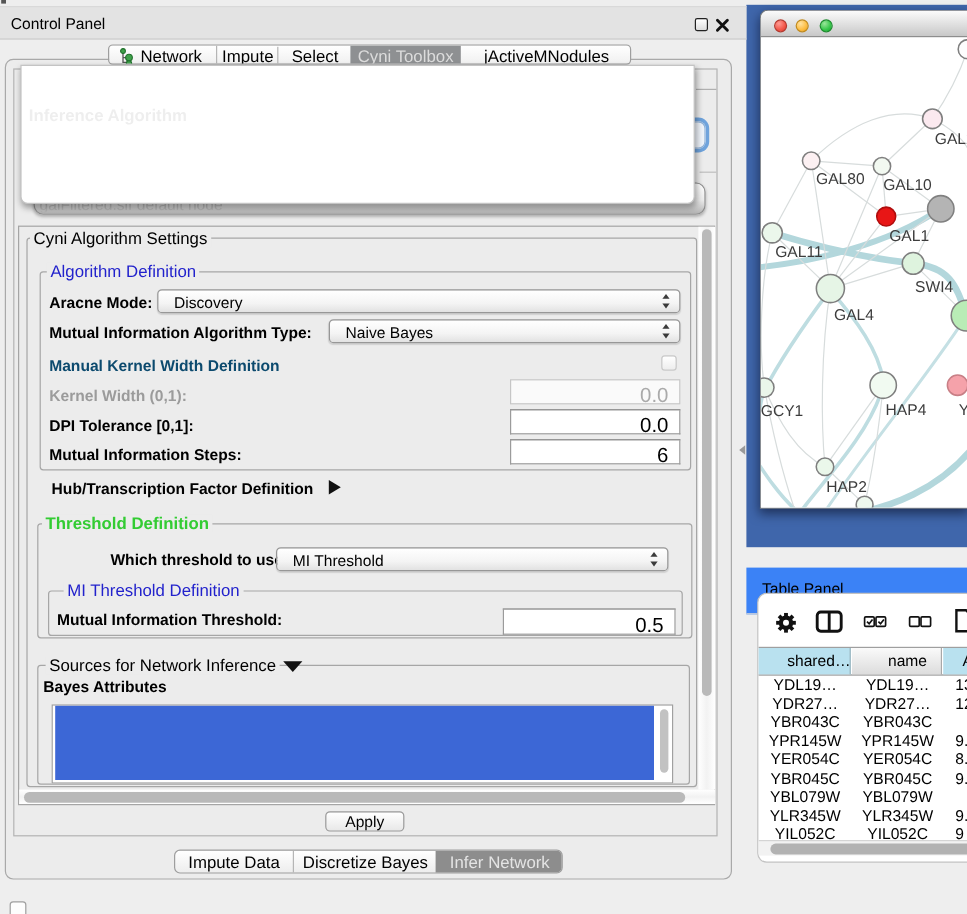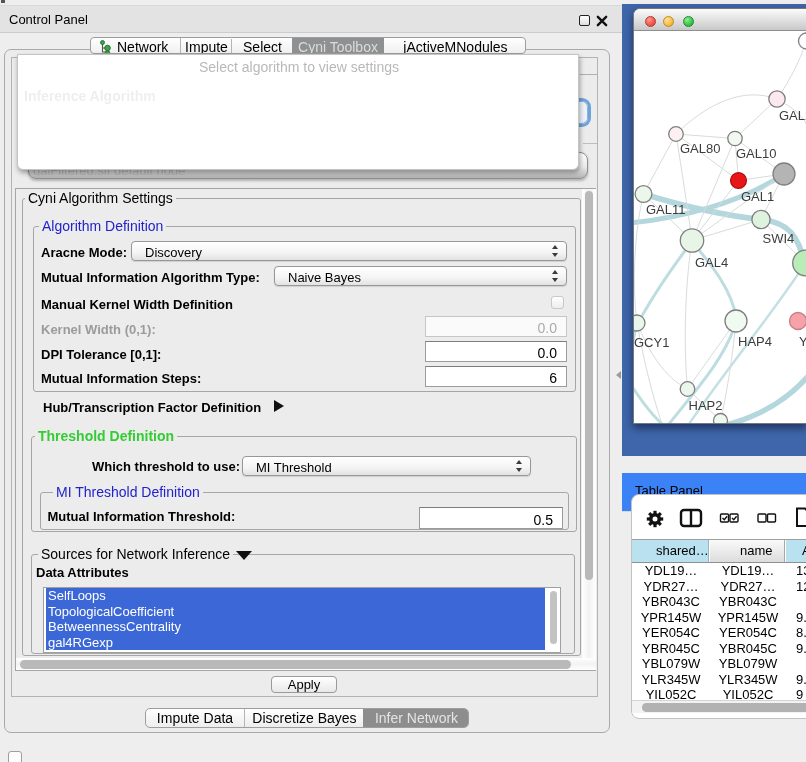--- a/index.html
+++ b/index.html
@@ -7,21 +7,21 @@
 body{font-family:"Liberation Sans",sans-serif;background:#eeeeee;position:relative;font-size:13px;color:#000;}
 .abs{position:absolute;}
 .grp{position:absolute;border:1px solid #a6a6a6;border-radius:3px;}
 .gtitle{position:absolute;top:-8px;background:#ececec;padding:0 3px;line-height:15px;font-size:14px;white-space:nowrap;}
 .lbl{position:absolute;font-weight:bold;font-size:13px;line-height:13px;}
 .combo{position:absolute;border:1px solid #979797;border-radius:4px;background:linear-gradient(#ffffff,#f4f4f4 60%,#e2e2e2);box-shadow:0 1px 1px rgba(0,0,0,0.12);}
 .combo .ct{position:absolute;left:13px;top:3px;font-size:13px;}
 .carr{position:absolute;right:6px;top:50%;width:10px;height:13px;margin-top:-6.5px;}
 .carr:before{content:"";position:absolute;left:2px;top:0.5px;border-left:3px solid transparent;border-right:3px solid transparent;border-bottom:4.5px solid #3a3a3a;}
 .carr:after{content:"";position:absolute;left:2px;bottom:0.5px;border-left:3px solid transparent;border-right:3px solid transparent;border-top:4.5px solid #3a3a3a;}
-.tf{position:absolute;background:#ffffff;border:1px solid #9b9b9b;border-top-color:#7d7d7d;text-align:right;font-size:14px;}
+.tf{position:absolute;background:#ffffff;border:1px solid #9b9b9b;border-top-color:#7d7d7d;text-align:right;font-size:17px;}
 .tf span{position:absolute;right:9px;top:3px;}
 .sbv{position:absolute;background:#b4b4b4;border-radius:5px;}
 </style>
 </head>
 <body>
 
 <div class="abs" style="left:622px;top:4px;width:184px;height:452px;background:#3f66ab;"></div>
 
 <div class="abs" id="netwin" style="left:633px;top:8px;width:174px;height:416px;background:#ffffff;border:1px solid #74797e;border-right:none;border-radius:7px 0 0 0;overflow:hidden;box-shadow:0 4px 9px rgba(5,10,30,0.55);">
   <div class="abs" style="left:0;top:0;width:174px;height:22px;background:linear-gradient(#fbfbfb,#c8c8c8);border-bottom:1px solid #8e8e8e;"></div>
@@ -234,21 +234,21 @@
 <div class="lbl" style="left:41px;top:246px;">Aracne Mode:</div>
 <div class="combo" style="left:131px;top:241px;width:436px;height:20px;">
     <span class="ct">Discovery</span>
     <span class="carr"></span>
   </div>
 <div class="lbl" style="left:41px;top:271px;">Mutual Information Algorithm Type:</div>
 <div class="combo" style="left:274px;top:266px;width:293px;height:20px;">
     <span class="ct">Naive Bayes</span>
     <span class="carr"></span>
   </div>
-<div class="lbl" style="left:41px;top:298px;color:#000000;">Manual Kernel Width Definition</div>
+<div class="lbl" style="left:41px;top:298px;color:#0c4a6e;">Manual Kernel Width Definition</div>
 <div class="abs" style="left:551px;top:296px;width:13px;height:13px;border:1px solid #c9c9c9;border-radius:3px;background:linear-gradient(#ffffff,#ededed);"></div>
 <div class="lbl" style="left:41px;top:323px;color:#9b9b9b;">Kernel Width (0,1):</div>
 <div class="tf" style="left:425px;top:316px;width:142px;height:21px;border-color:#c6c6c6;background:#fafafa;">
     <span style="color:#aaaaaa;">0.0</span>
   </div>
 <div class="lbl" style="left:41px;top:348px;">DPI Tolerance [0,1]:</div>
 <div class="tf" style="left:425px;top:341px;width:142px;height:21px;">
     <span>0.0</span>
   </div>
 <div class="lbl" style="left:41px;top:372px;">Mutual Information Steps:</div>
@@ -256,42 +256,41 @@
     <span>6</span>
   </div>
 
 <div class="lbl" style="left:43px;top:401px;">Hub/Transcription Factor Definition</div>
 <div class="abs" style="left:274px;top:400px;width:0;height:0;border-top:6.5px solid transparent;border-bottom:6.5px solid transparent;border-left:10px solid #111;"></div>
 
 <div class="grp" style="left:31px;top:436px;width:546px;height:96px;">
   <span class="gtitle" style="left:3px;color:#33cc33;font-weight:bold;">Threshold Definition</span>
 </div>
 <div class="lbl" style="left:92px;top:460px;">Which threshold to use:</div>
-<div class="combo" style="left:242px;top:456px;width:289px;height:20px;">
+<div class="combo" style="left:230px;top:456px;width:327px;height:20px;">
     <span class="ct">MI Threshold</span>
     <span class="carr"></span>
   </div>
 
 <div class="grp" style="left:40px;top:492px;width:529px;height:38px;">
   <span class="gtitle" style="left:12px;color:#2222cc;">MI Threshold Definition</span>
 </div>
 <div class="lbl" style="left:47.5px;top:510px;">Mutual Information Threshold:</div>
 <div class="tf" style="left:419px;top:507px;width:144px;height:22px;">
     <span style="top:3.5px;">0.5</span>
   </div>
 
 <div class="grp" style="left:31px;top:554px;width:544px;height:100px;">
   <span class="gtitle" style="left:6px;">Sources for Network Inference</span>
 </div>
 <div class="abs" style="left:236px;top:551px;width:0;height:0;border-left:8.5px solid transparent;border-right:8.5px solid transparent;border-top:9px solid #111;"></div>
-<div class="lbl" style="left:36px;top:566px;">Data Attributes</div>
+<div class="lbl" style="left:36px;top:566px;">Bayes Attributes</div>
 
 <div class="abs" style="left:43px;top:587px;width:518px;height:66px;background:#ffffff;border:1px solid #a0a0a0;overflow:hidden;">
   <div style="position:absolute;left:2px;top:0;width:499px;height:62px;background:#3c67d6;"></div>
-  <div style="position:absolute;left:4px;top:0;color:#fff;font-size:13px;line-height:15.5px;">SelfLoops<br>TopologicalCoefficient<br>BetweennessCentrality<br>gal4RGexp</div>
   <div style="position:absolute;right:3px;top:2.5px;width:7.5px;height:53px;background:#c2c2c2;border-radius:4px;"></div>
 </div>
 
 <div class="abs" style="left:271px;top:676px;width:66px;height:17px;border:1px solid #9a9a9a;border-radius:4px;background:linear-gradient(#ffffff,#e8e8e8);text-align:center;line-height:15px;font-size:13px;">Apply</div>
 
 <div class="abs" style="left:145px;top:708px;width:324px;height:20px;border:1px solid #9e9e9e;border-radius:5px;background:linear-gradient(#ffffff,#ededed);overflow:hidden;font-size:14px;">
   <div class="abs" style="left:0;top:0;width:99px;height:20px;text-align:center;line-height:19.5px;border-right:1px solid #b5b5b5;">Impute Data</div>
   <div class="abs" style="left:100px;top:0;width:117px;height:20px;text-align:center;line-height:19.5px;">Discretize Bayes</div>
   <div class="abs" style="left:217px;top:0;width:107px;height:20px;text-align:center;line-height:19.5px;background:#8d8d8d;color:#e4e4e4;">Infer Network</div>
 </div>
@@ -310,16 +309,15 @@
   <div class="abs" style="left:91px;top:1px;width:50px;height:17px;text-align:center;line-height:16.5px;border-right:1px solid #b5b5b5;">Impute</div>
   <div class="abs" style="left:142px;top:1px;width:59px;height:17px;text-align:center;line-height:16.5px;">Select</div>
   <div class="abs" style="left:201px;top:0;width:92px;height:17px;text-align:center;line-height:18.5px;background:#8e9092;color:#dcdcdc;">Cyni Toolbox</div>
   <div class="abs" style="left:293px;top:1px;width:143px;height:17px;text-align:center;line-height:16.5px;">jActiveMNodules</div>
 </div>
 
 <div class="abs" style="left:33px;top:163px;font-size:13px;color:#b4b4b4;z-index:2;">galFiltered.sif default node</div>
 
 <div class="abs" style="left:17px;top:54px;width:562px;height:116px;background:#ffffff;border:1px solid #c4c4c4;border-radius:0 0 6px 6px;box-shadow:1px 3px 5px rgba(0,0,0,0.35);z-index:10;font-size:14px;">
   <div style="position:absolute;left:6px;top:33px;color:rgba(40,40,40,0.08);font-weight:bold;">Inference Algorithm</div>
-  <div style="position:absolute;left:0;top:4px;width:562px;text-align:center;color:#b9b9b9;">Select algorithm to view settings</div>
 </div>
 
 <div class="abs" style="left:8px;top:751px;width:14px;height:14px;border:1px solid #9e9e9e;border-radius:3px;background:#fdfdfd;"></div>
 
 </body></html>

